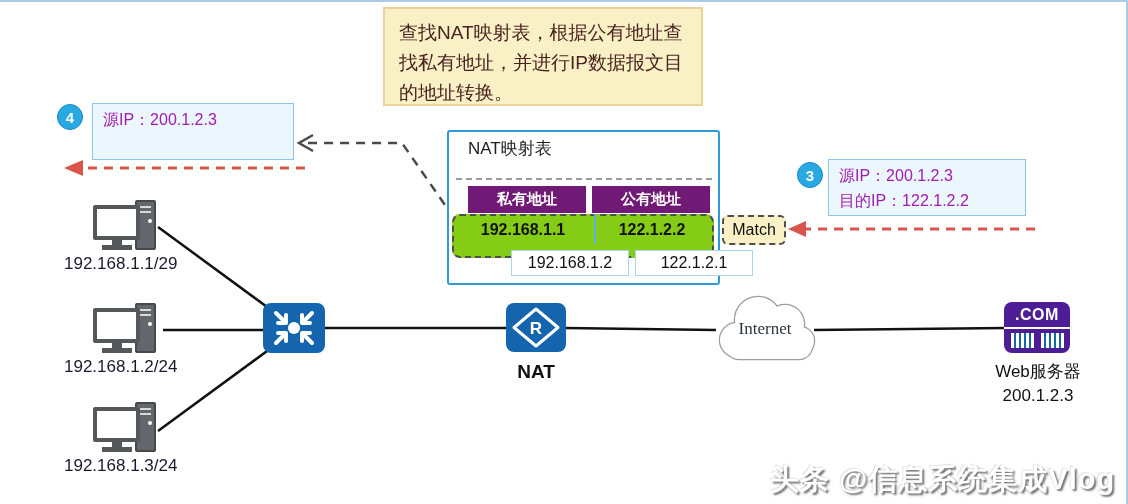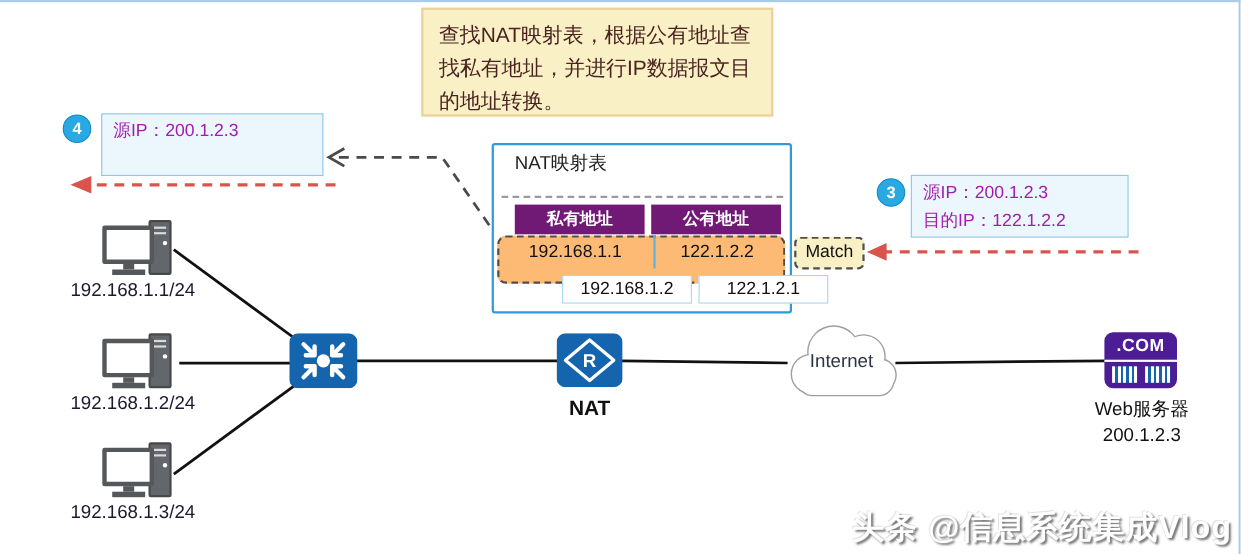--- a/index.html
+++ b/index.html
@@ -28,51 +28,51 @@
            background:#fff;box-sizing:border-box;}
   .nat-title{left:468px;top:137px;font-size:17px;color:#222;}
   .nat-sep{left:456px;top:178px;width:256px;height:0;border-top:2px dashed #9a9a9a;}
   .hdr-row,.val-row{left:468px;width:242px;display:flex;gap:6px;}
   .hdr-row{top:186px;}
   .val-row{top:250px;padding-left:43px;}
   .hdr-cell{width:118px;height:27px;background:#701a75;color:#fff;font-weight:bold;font-size:15px;
             display:flex;align-items:center;justify-content:center;}
   .val-cell{width:118px;height:26px;background:#fff;border:1.5px solid #a8d4ee;box-sizing:border-box;
             font-size:16px;display:flex;align-items:center;justify-content:center;}
-  .hl-row{left:452px;top:214px;width:262px;height:44px;background:#fdba74;border:2px dashed #4d4d4d;
-          border-radius:8px;box-sizing:border-box;}
+  .hl-row{left:452px;top:214px;width:262px;height:44px;background:#84cc16;border:2px dashed #4d4d4d;
+          border-radius:8px;box-sizing:border-box;font-weight:bold;}
   .hl-cell{position:absolute;top:0;height:28px;font-size:16px;display:flex;align-items:center;justify-content:center;}
   .hl-div{position:absolute;left:140px;top:-2px;width:2px;height:30px;background:#5fb2df;}
   .match{left:722px;top:215px;width:64px;height:30px;background:#faf0c6;border:2px dashed #4d4d4d;
          border-radius:6px;box-sizing:border-box;font-size:16px;display:flex;align-items:center;justify-content:center;}
 
   
   .pc{width:70px;height:54px;}
   .pc .tower{position:absolute;left:42px;top:0;width:21px;height:50px;background:#63676b;border:2px solid #46494c;border-radius:2px;box-sizing:border-box;}
   .pc .slot{position:absolute;left:3px;width:11px;height:2px;background:#d9d9d9;}
   .pc .dot{position:absolute;left:11px;top:17px;width:4px;height:4px;background:#fff;border-radius:50%;}
   .pc .monitor{position:absolute;left:0;top:5px;width:47px;height:35px;background:#fff;border:4px solid #55585b;border-radius:2px;box-sizing:border-box;}
   .pc .neck{position:absolute;left:19px;top:40px;width:10px;height:5px;background:#55585b;}
   .pc .base{position:absolute;left:9px;top:45px;width:30px;height:5px;background:#55585b;}
   .host-label{font-size:17px;color:#1a1a2e;white-space:nowrap;}
 
   
   .nat-label{left:505px;top:361px;width:62px;text-align:center;font-size:19px;font-weight:bold;color:#111;}
-  .inet-label{left:712px;top:319px;width:106px;text-align:center;font-size:17px;color:#2b3440;}
+  .inet-label{left:712px;top:319px;width:106px;text-align:center;font-size:17px;color:#2b3440;font-family:Liberation Serif, serif;}
   .srv-name{left:972px;top:360px;width:132px;text-align:center;font-size:17px;color:#111;}
   .srv-ip{left:972px;top:386px;width:132px;text-align:center;font-size:17px;color:#111;}
 
   
   .server{left:1004px;top:302px;width:66px;height:51px;background:#4c1d95;border-radius:8px;box-sizing:border-box;}
   .server .com{color:#fff;font-weight:bold;font-size:16px;text-align:center;padding-top:4px;letter-spacing:.5px;}
   .server .bars-row{margin-top:3px;border-top:2px solid #fff;padding:4px 6px 0;display:flex;gap:7px;justify-content:center;}
   .server .bars{width:23px;height:15px;background:repeating-linear-gradient(90deg,#fff 0 3px,#1565ae 3px 5px);}
 
   
-  .watermark{left:770px;top:460px;width:350px;text-align:right;font-size:29px;font-weight:bold;color:#ffffff;
+  .watermark{left:770px;top:460px;width:350px;text-align:left;font-size:29px;font-weight:bold;color:#ffffff;
              letter-spacing:1px;text-shadow:2px 2px 2px rgba(110,110,110,.95),-1px -1px 0 rgba(210,210,210,.6);}
 </style>
 </head>
 <body>
 
 <div class="canvas">
 
   <svg class="wires" viewBox="0 0 1128 504">
 
     <path d="M158 227 L278 315" stroke="#111" stroke-width="2.5" fill="none"></path>
@@ -135,21 +135,21 @@
   <div class="abs pc" style="left:93px;top:200px;">
     <div class="tower">
         <div class="slot" style="top:4px;"></div>
         <div class="slot" style="top:9px;"></div>
         <div class="dot"></div>
       </div>
     <div class="monitor"></div>
       <div class="neck"></div>
       <div class="base"></div>
   </div>
-  <div class="abs host-label" style="left:64px;top:254px;">192.168.1.1/24</div>
+  <div class="abs host-label" style="left:64px;top:254px;">192.168.1.1/29</div>
 
   <div class="abs pc" style="left:93px;top:303px;">
     <div class="tower">
         <div class="slot" style="top:4px;"></div>
         <div class="slot" style="top:9px;"></div>
         <div class="dot"></div>
       </div>
     <div class="monitor"></div>
       <div class="neck"></div>
       <div class="base"></div>

